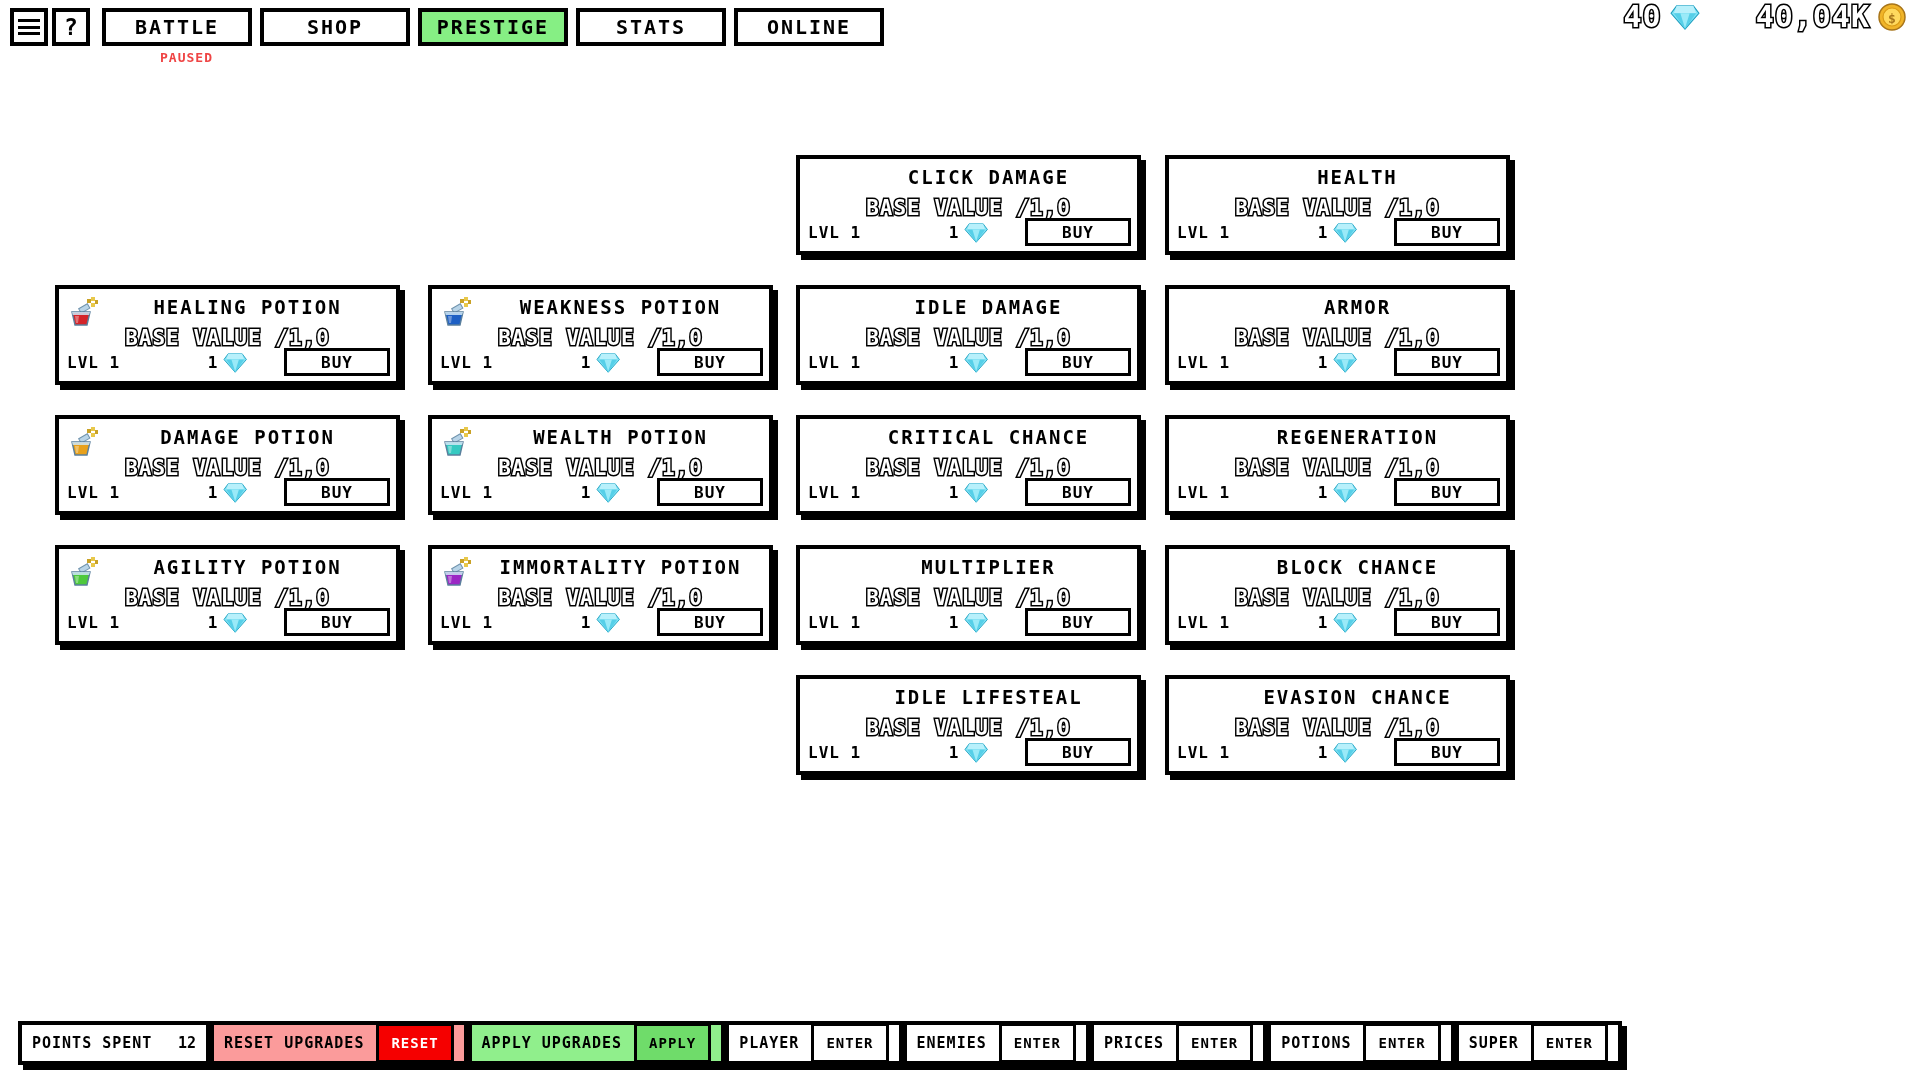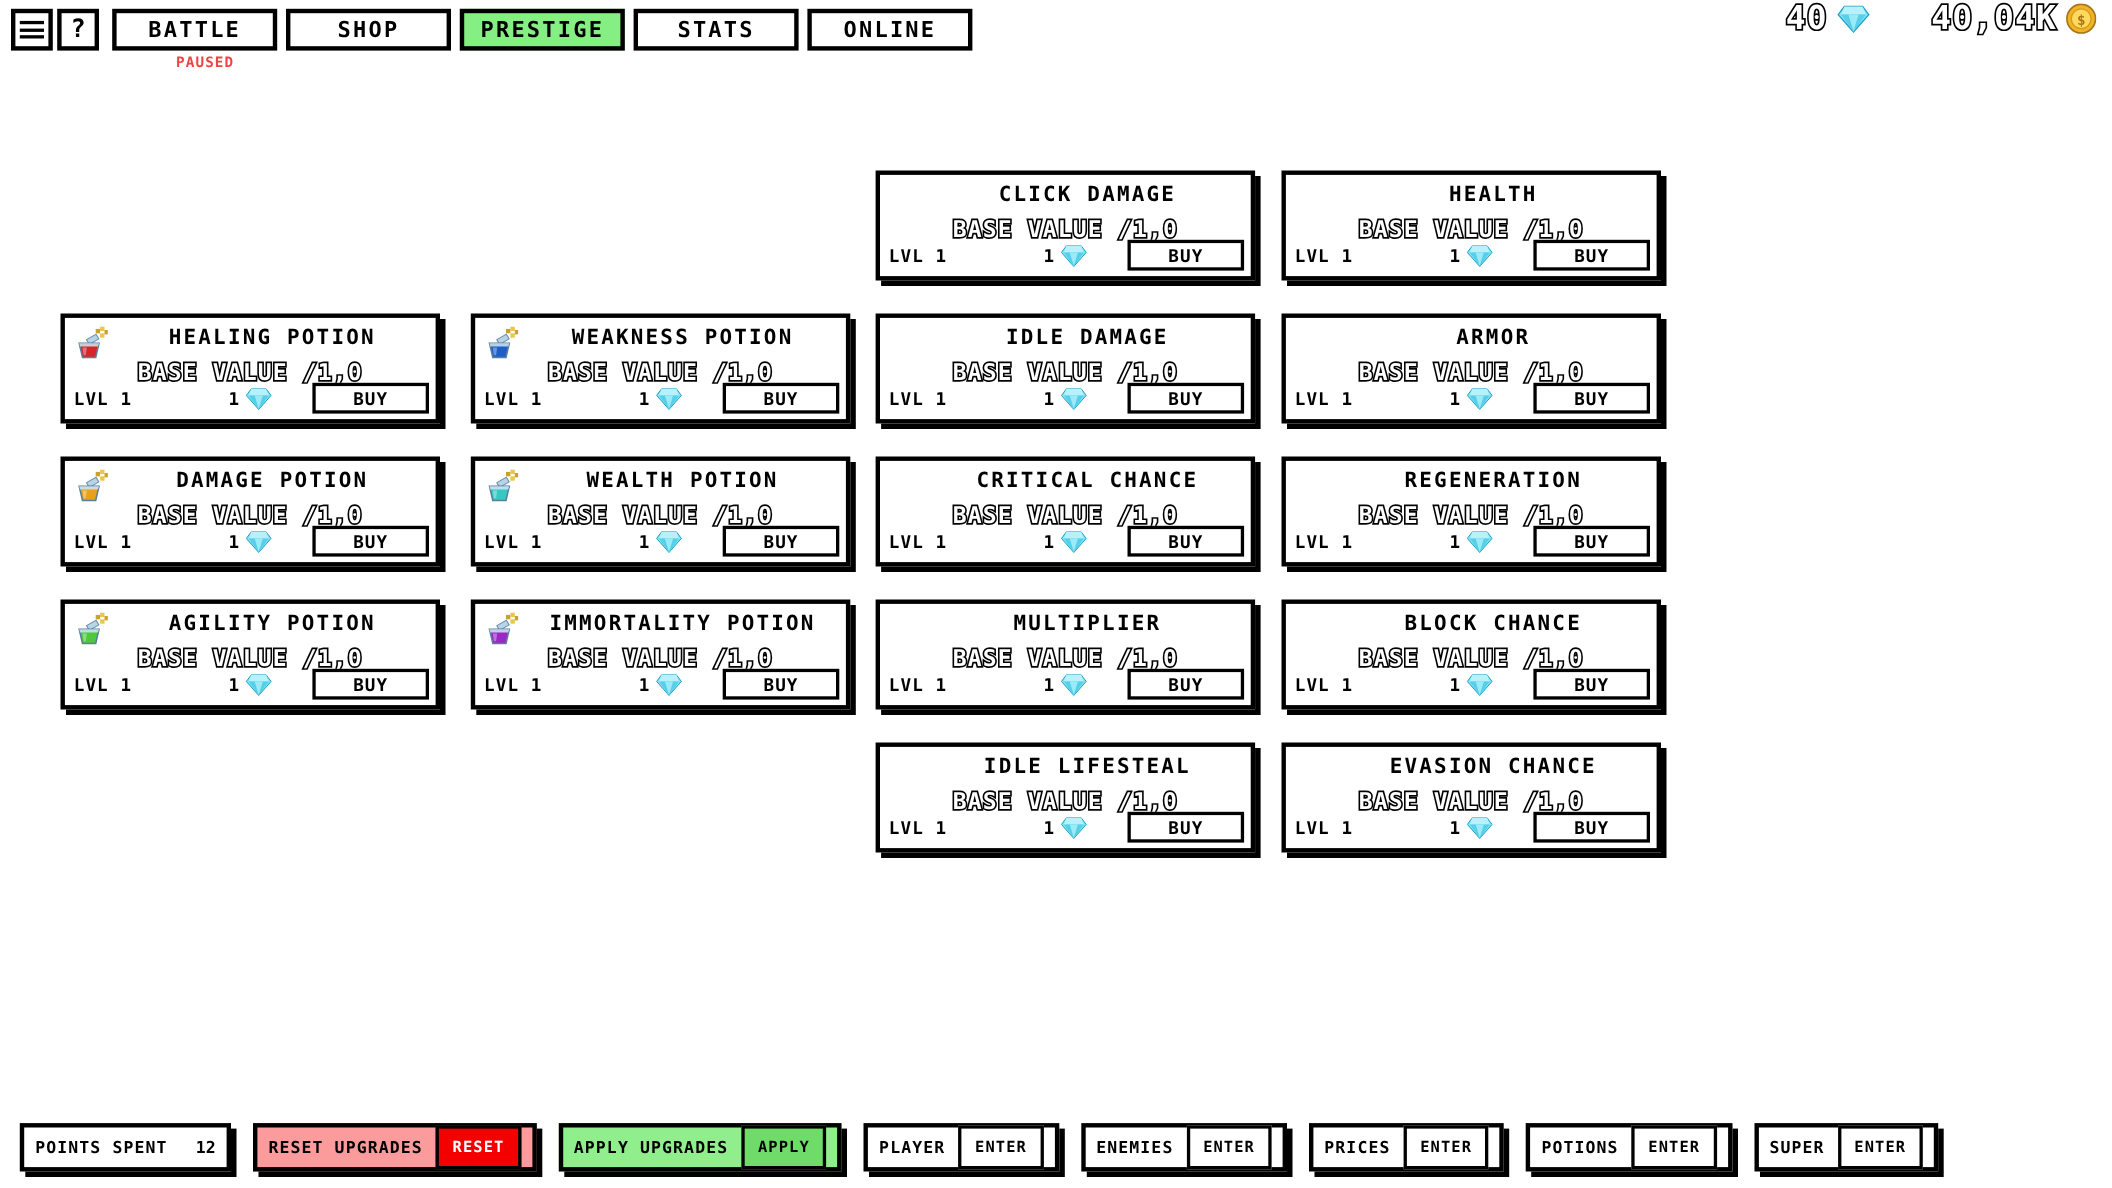--- a/index.html
+++ b/index.html
@@ -260,21 +260,20 @@
 
   
   .bottombar {
     position: absolute;
     left: 18px;
     right: 18px;
     bottom: 14px;
     height: 46px;
     display: flex;
     align-items: center;
-    gap: 20px;
   }
 
   .bpanel {
     height: 44px;
     border: 4px solid #000;
     background: #fff;
     box-shadow: 5px 5px 0 0 #000;
     display: flex;
     align-items: center;
     padding: 0 10px;

